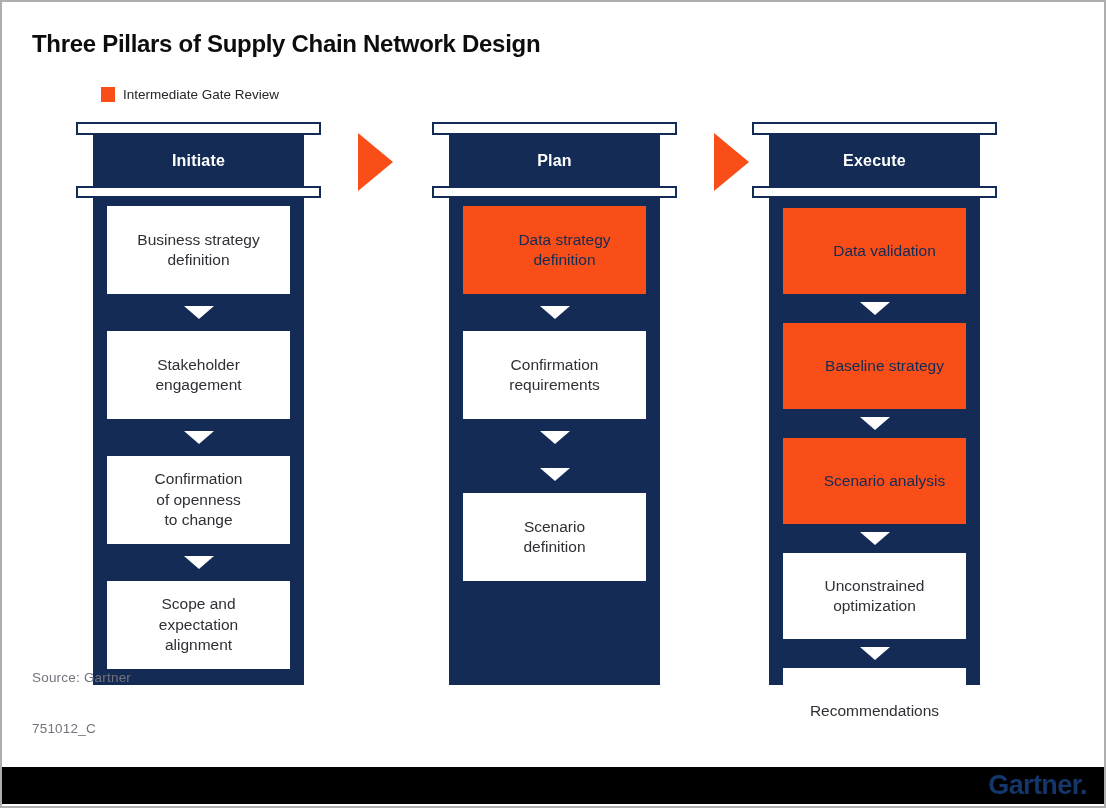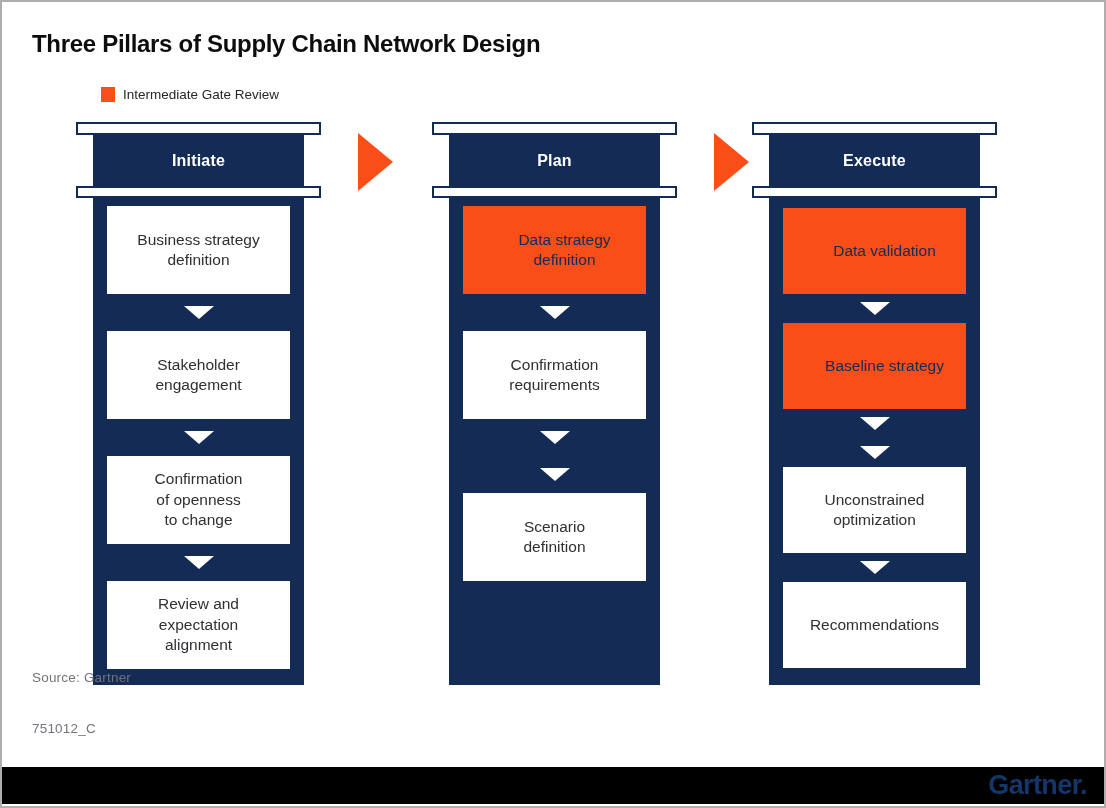--- a/index.html
+++ b/index.html
@@ -182,21 +182,21 @@
 engagement</div>
       <div class="sep">
           <div class="tri-down"></div>
         </div>
       <div class="step">Confirmation
 of openness
 to change</div>
       <div class="sep">
           <div class="tri-down"></div>
         </div>
-      <div class="step">Review and
+      <div class="step">Scope and
 expectation
 alignment</div>
     </div>
   </div>
 
   <div class="flow-arrow a1"></div>
 
   <div class="pillar p2">
     <div class="cap"></div>
     <div class="pillar-header">Plan</div>
@@ -228,20 +228,21 @@
     <div class="cap lower"></div>
     <div class="pillar-body dense">
       <div class="step gate">Data validation</div>
       <div class="sep">
           <div class="tri-down"></div>
         </div>
       <div class="step gate">Baseline strategy</div>
       <div class="sep">
           <div class="tri-down"></div>
         </div>
+      <div class="step gate">Scenario analysis</div>
       <div class="sep">
           <div class="tri-down"></div>
         </div>
       <div class="step">Unconstrained
 optimization</div>
       <div class="sep">
           <div class="tri-down"></div>
         </div>
       <div class="step">Recommendations</div>
     </div>

